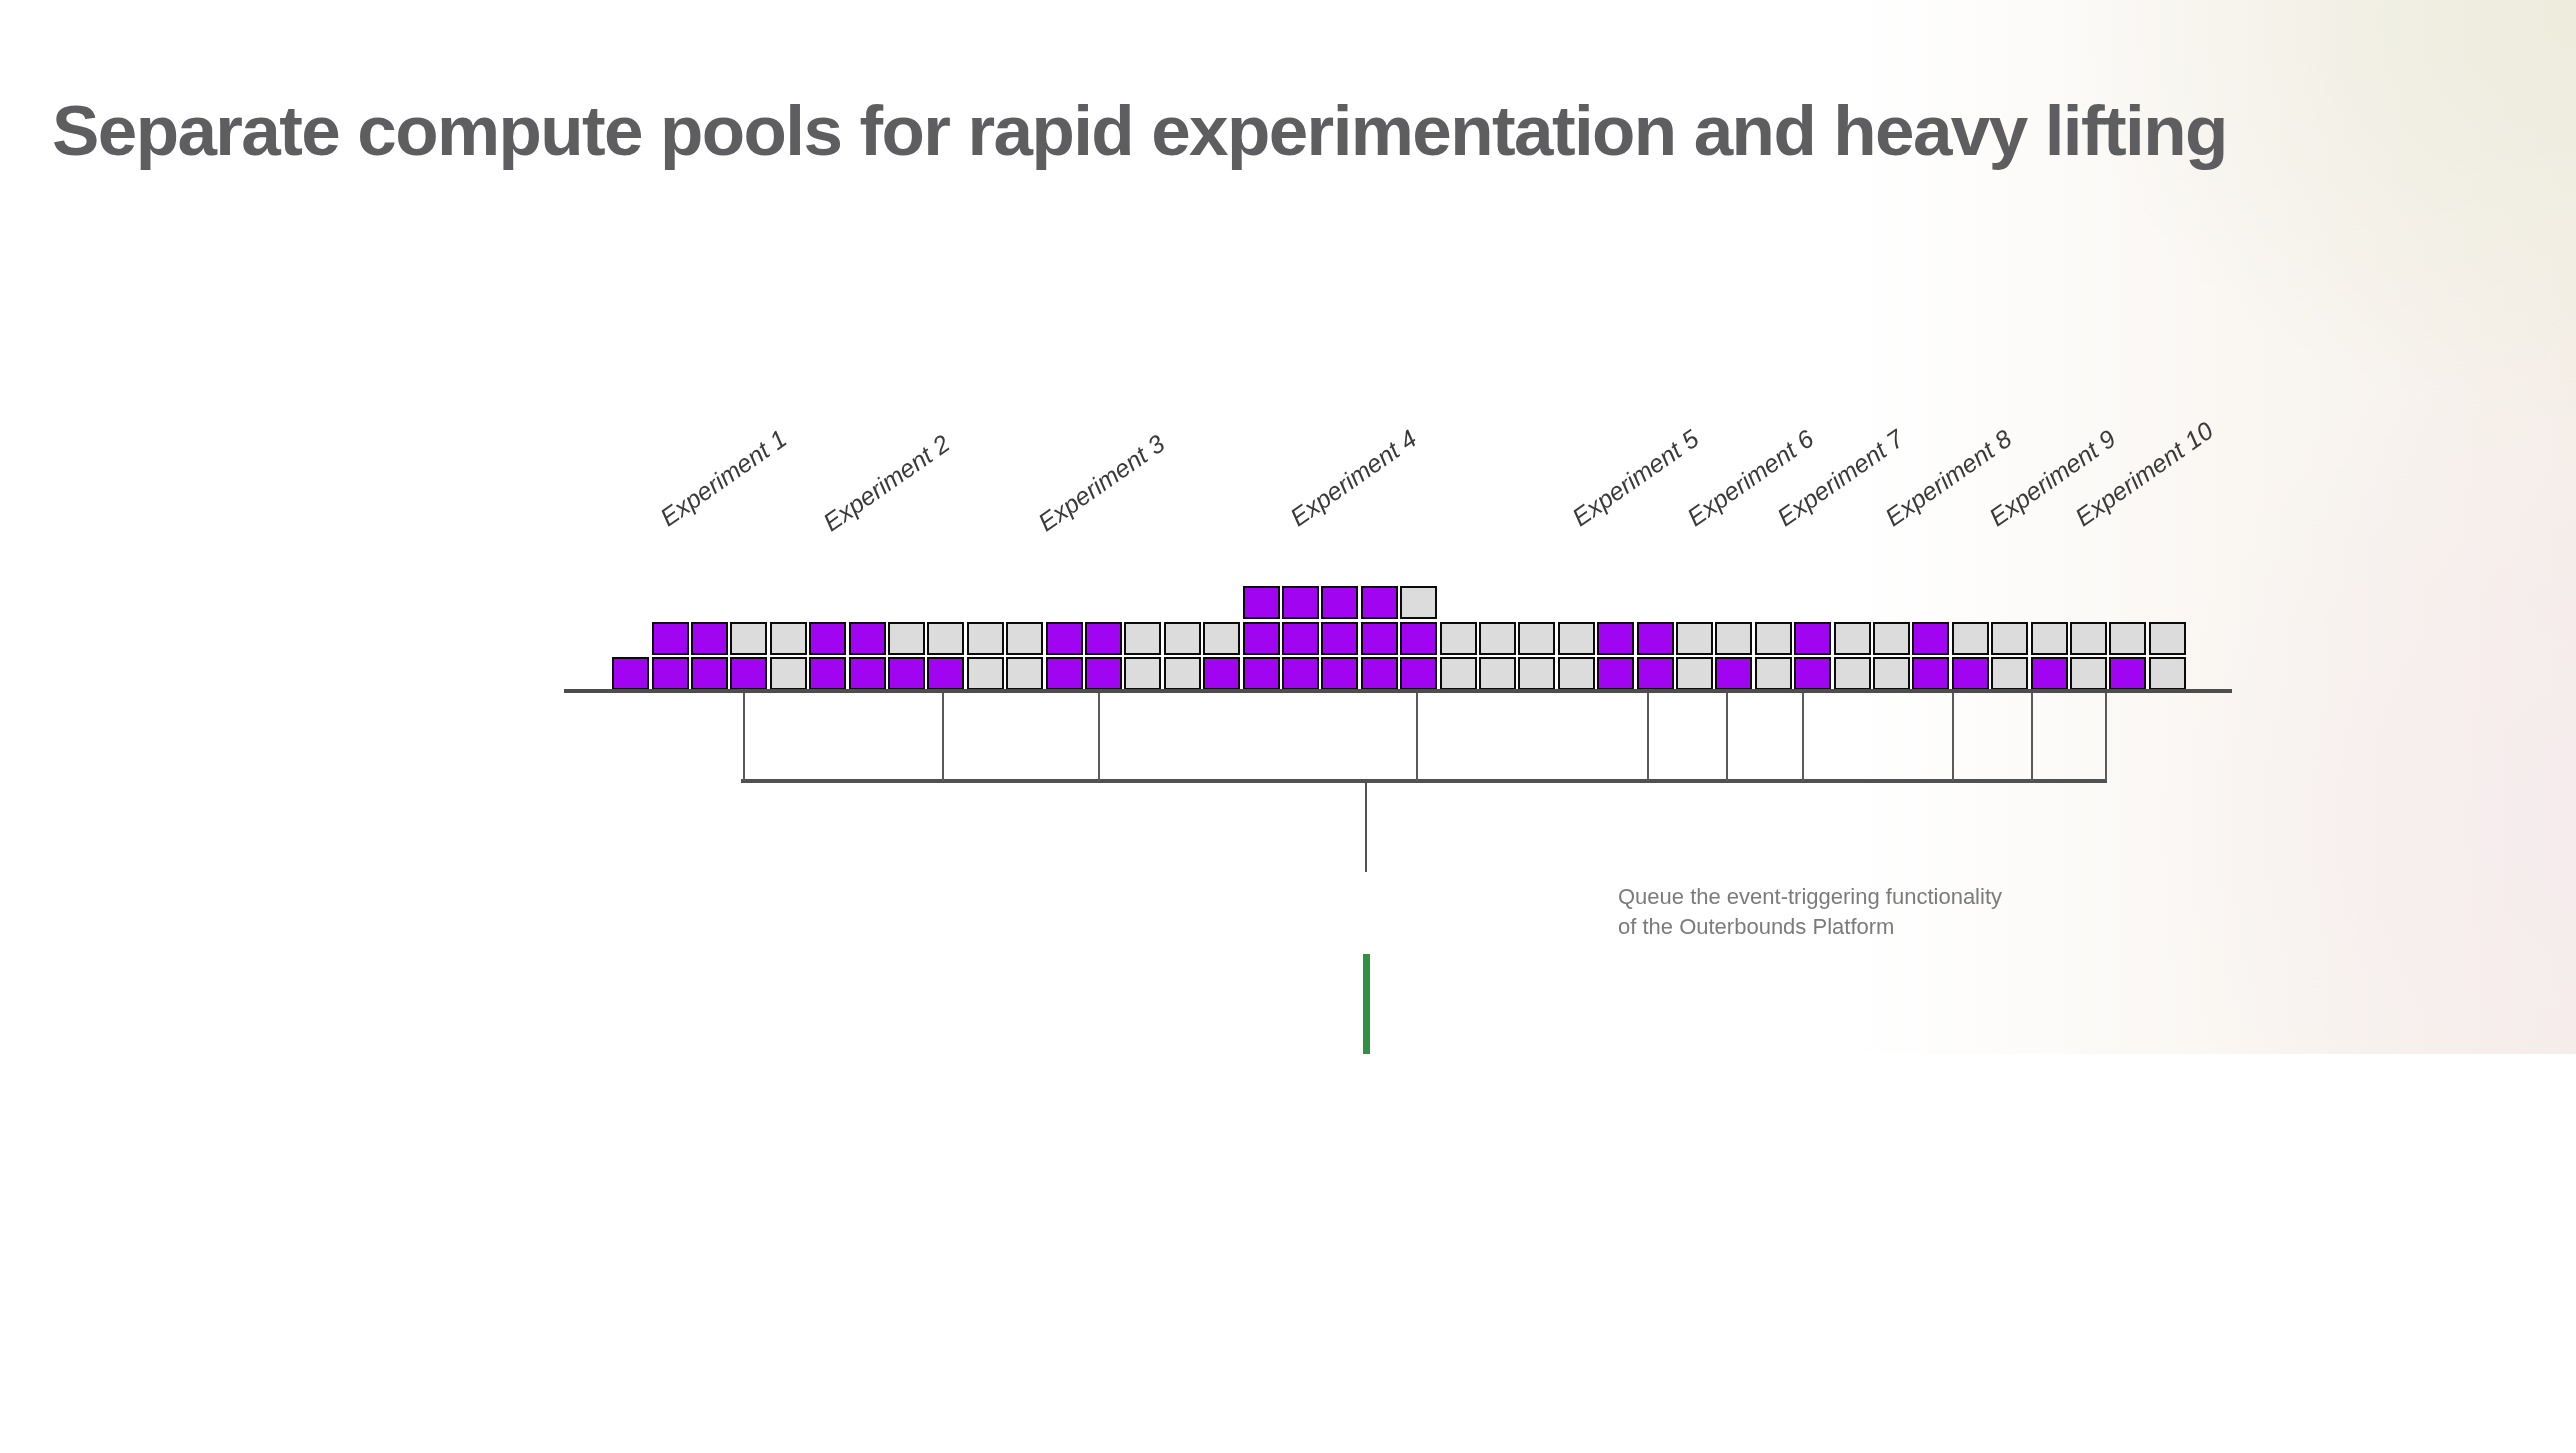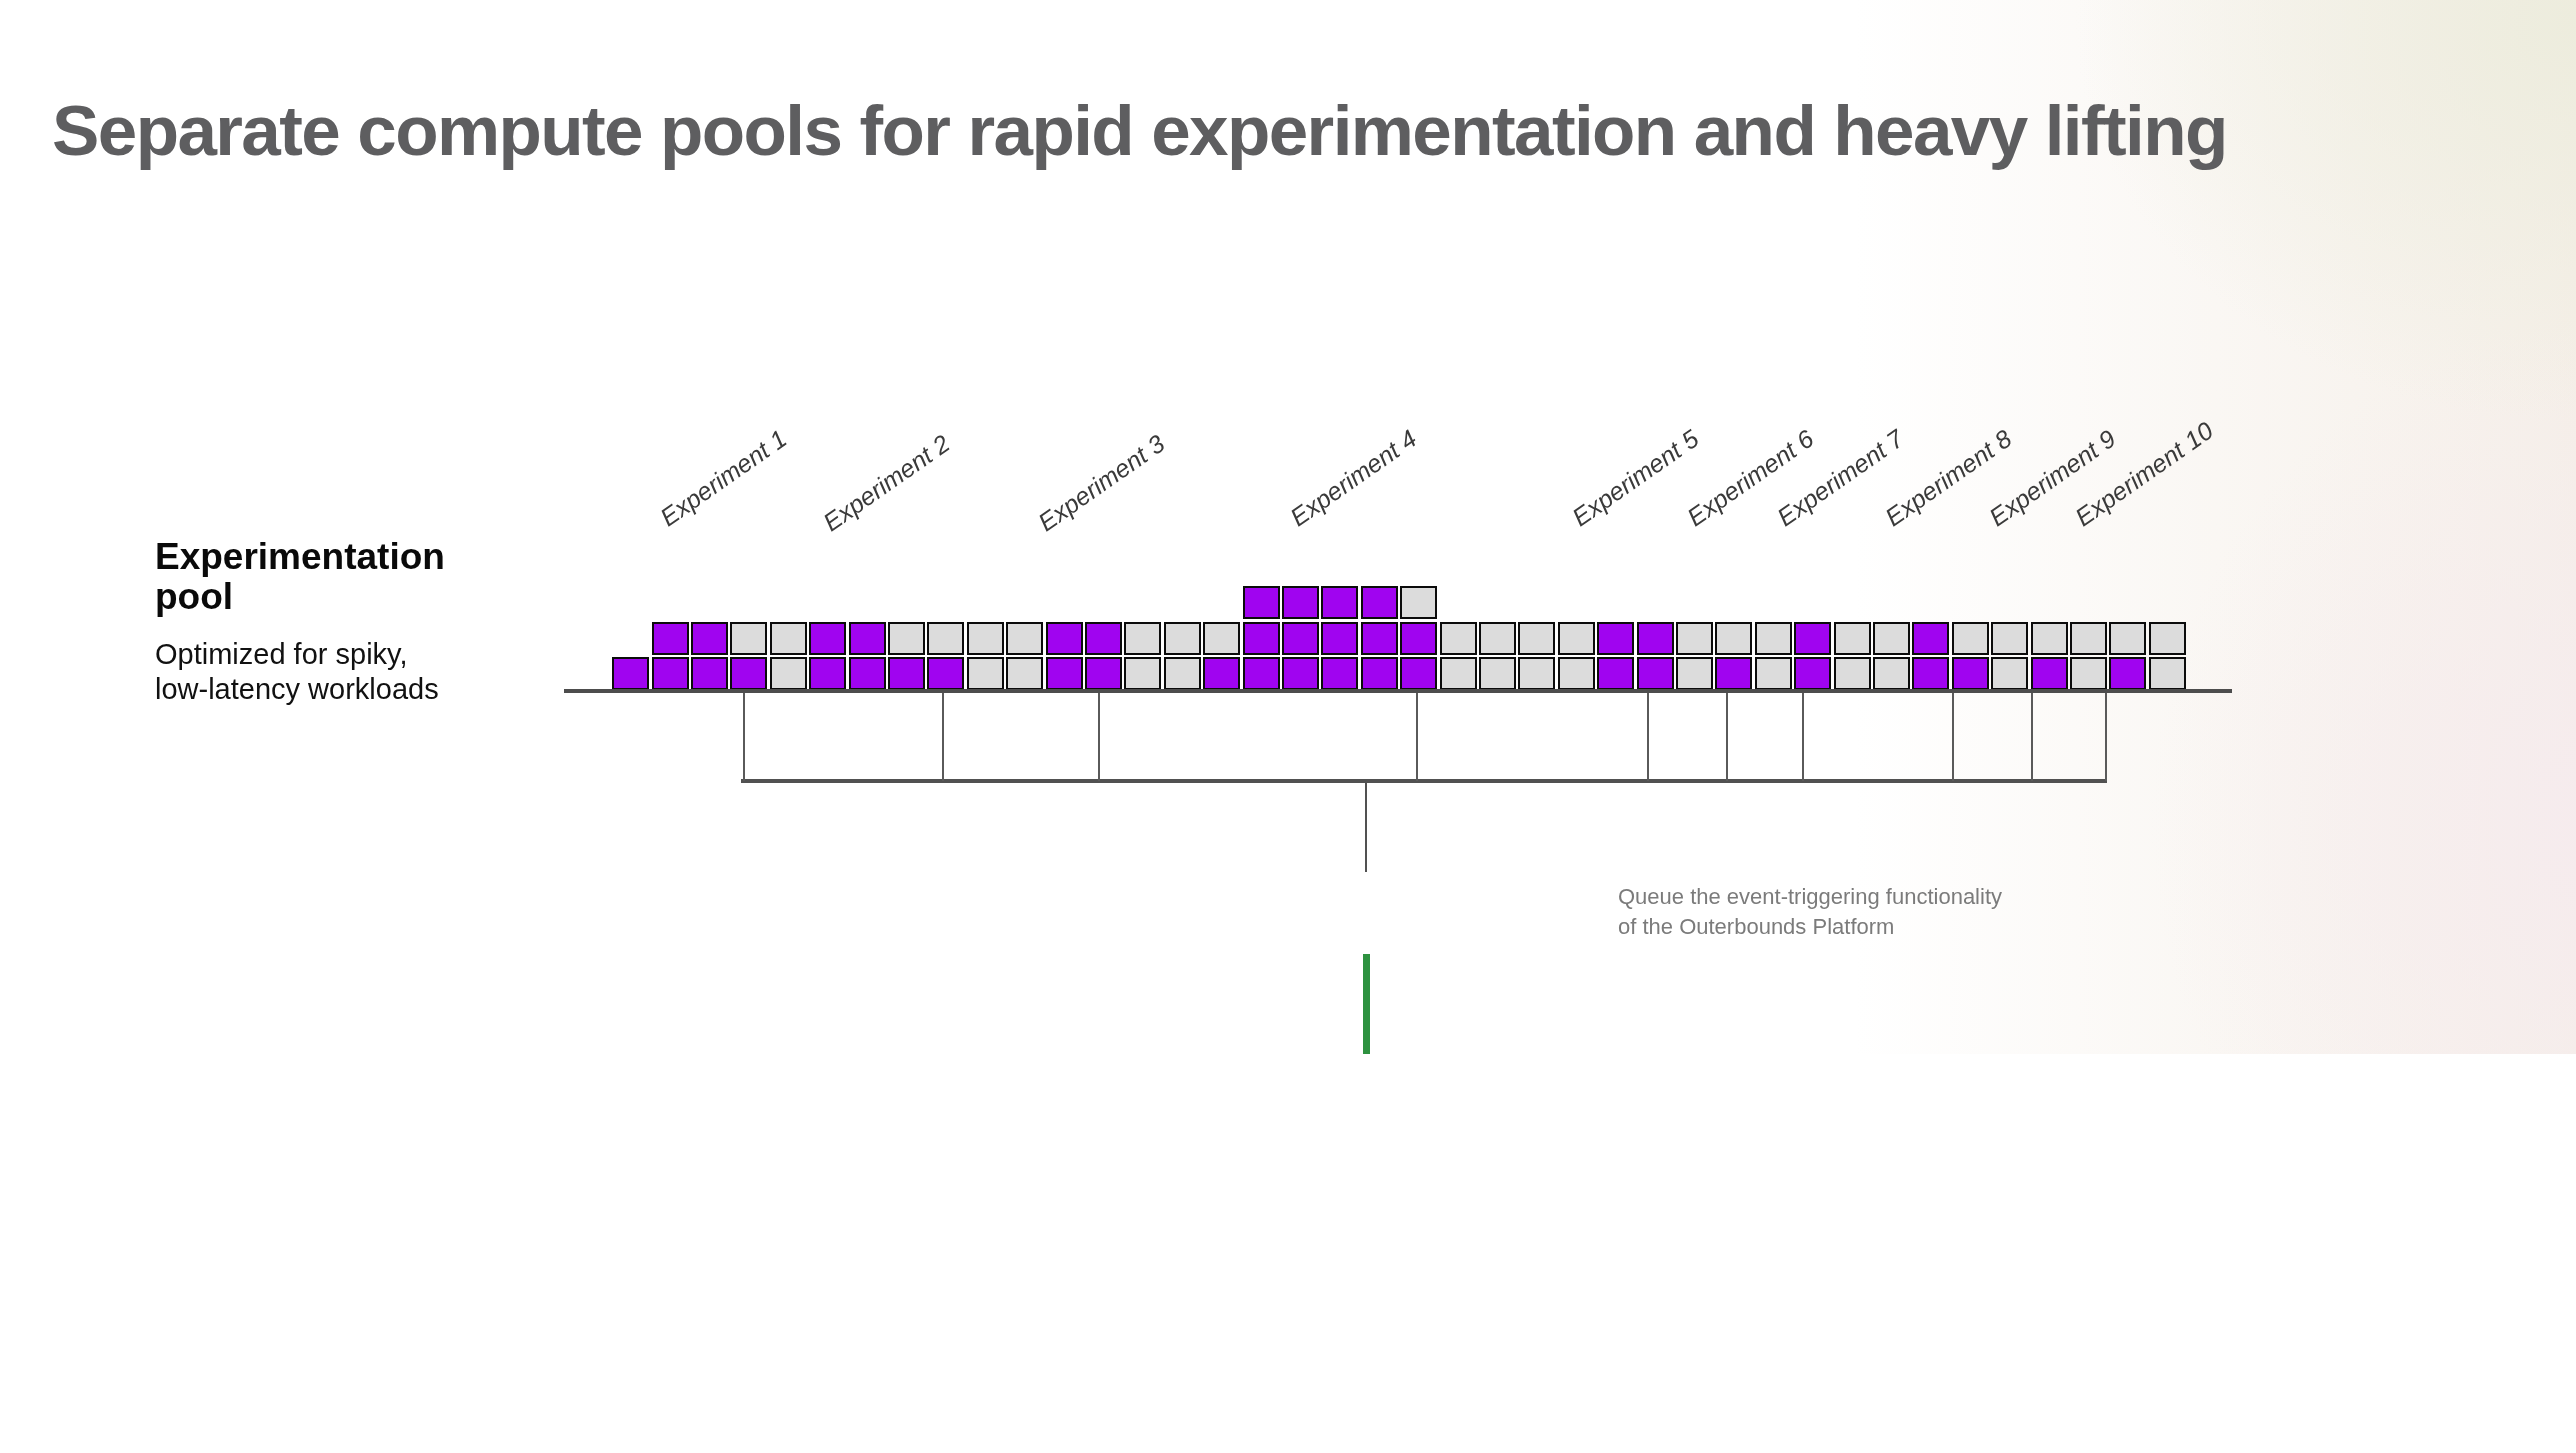--- a/index.html
+++ b/index.html
@@ -63,26 +63,20 @@
   }
   #mascot{position:absolute;left:14.5px;top:1310px;}
 </style>
 </head>
 <body>
 
 <div id="stage">
 
   <div class="title">Separate compute pools for rapid experimentation and heavy lifting</div>
 
-  <div class="pool-label" id="exp-pool-label">
-    <div class="pool-title">Experimentation
-pool</div>
-    <div class="pool-sub">Optimized for spiky,
-low-latency workloads</div>
-  </div>
 
   <div id="exp-labels">
       <div class="exp-label" style="left: 672px; top: 502px;">Experiment 1</div>
       <div class="exp-label" style="left: 835px; top: 507px;">Experiment 2</div>
       <div class="exp-label" style="left: 1050px; top: 507px;">Experiment 3</div>
       <div class="exp-label" style="left: 1302px; top: 502px;">Experiment 4</div>
       <div class="exp-label" style="left: 1584px; top: 502px;">Experiment 5</div>
       <div class="exp-label" style="left: 1699px; top: 502px;">Experiment 6</div>
       <div class="exp-label" style="left: 1789px; top: 502px;">Experiment 7</div>
       <div class="exp-label" style="left: 1897px; top: 502px;">Experiment 8</div>

